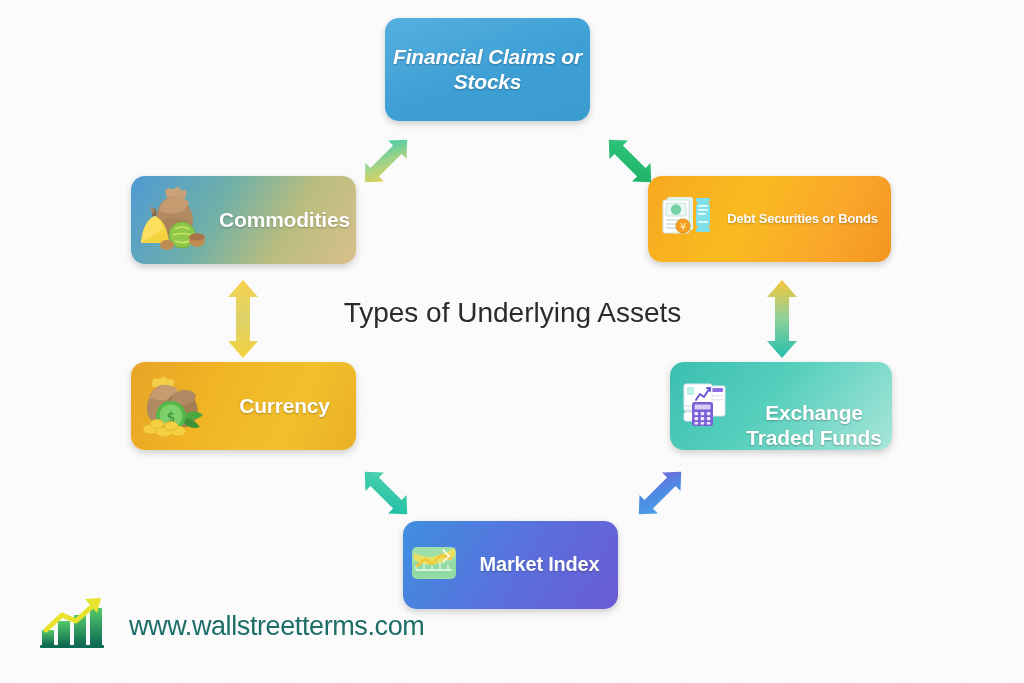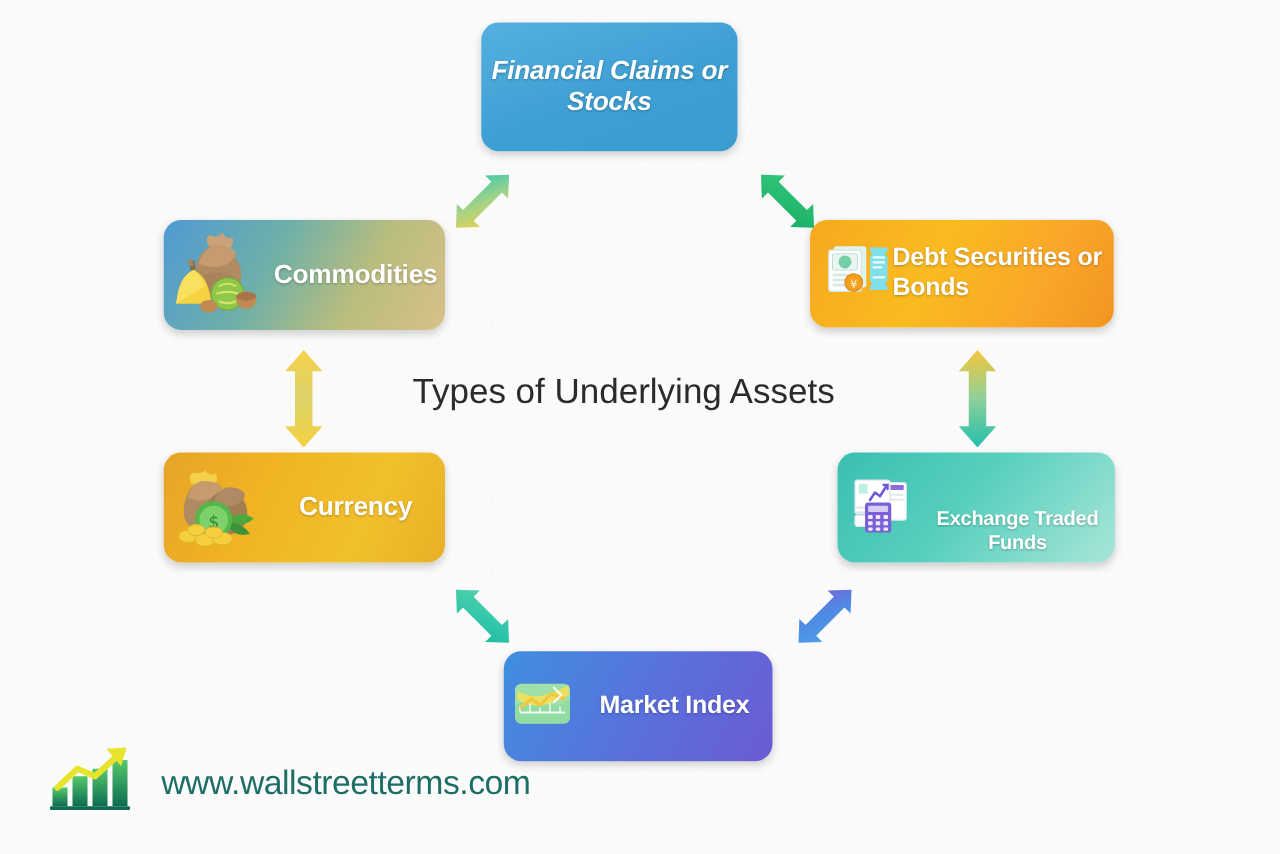--- a/index.html
+++ b/index.html
@@ -45,28 +45,28 @@
     background:linear-gradient(160deg,#55b0df 0%,#3e9fd4 55%,#3a9ccf 100%);
     justify-content:center;
   }
   #node-stocks .label{font-size:21px;text-align:center;font-style:italic;}
 
   #node-bonds{
     left:648px;top:176px;width:243px;height:86px;
     background:linear-gradient(115deg,#f7a920 0%,#f9bb20 40%,#faa62a 75%,#f2951f 100%);
     padding-left:8px;
   }
-  #node-bonds .label{font-size:20px;text-align:left;flex:1;}
+  #node-bonds .label{font-size:13px;text-align:center;flex:1;}
 
   #node-etf{
     left:670px;top:362px;width:222px;height:88px;
     background:linear-gradient(130deg,#3bbfb0 0%,#57cfbd 45%,#a8e6d9 100%);
     padding-left:8px;
   }
-  #node-etf .label{font-size:16px;text-align:center;flex:1;margin-top:40px;}
+  #node-etf .label{font-size:21px;text-align:center;flex:1;margin-top:40px;}
 
   #node-index{
     left:403px;top:521px;width:215px;height:88px;
     background:linear-gradient(120deg,#3f8fe0 0%,#5b6fdc 55%,#6a5bd4 100%);
     padding-left:4px;
   }
   #node-index .label{font-size:20px;flex:1;text-align:center;}
 
   #node-currency{
     left:131px;top:362px;width:225px;height:88px;
@@ -79,20 +79,21 @@
     left:131px;top:176px;width:225px;height:88px;
     background:linear-gradient(120deg,#4f9ad4 0%,#6fb0a8 38%,#b9bd7e 68%,#d8c08a 100%);
     padding-left:6px;
   }
   #node-commodities .label{font-size:21px;flex:1;text-align:center;}
 
   
   #center-title{
     position:absolute;
     left:330px;top:294px;width:365px;
+    text-align:center;
     color:#2b2b2b;
     font-size:28px;
     line-height:1.35;
     font-weight:normal;
   }
 
   
   .arrow{position:absolute;}
 
   

